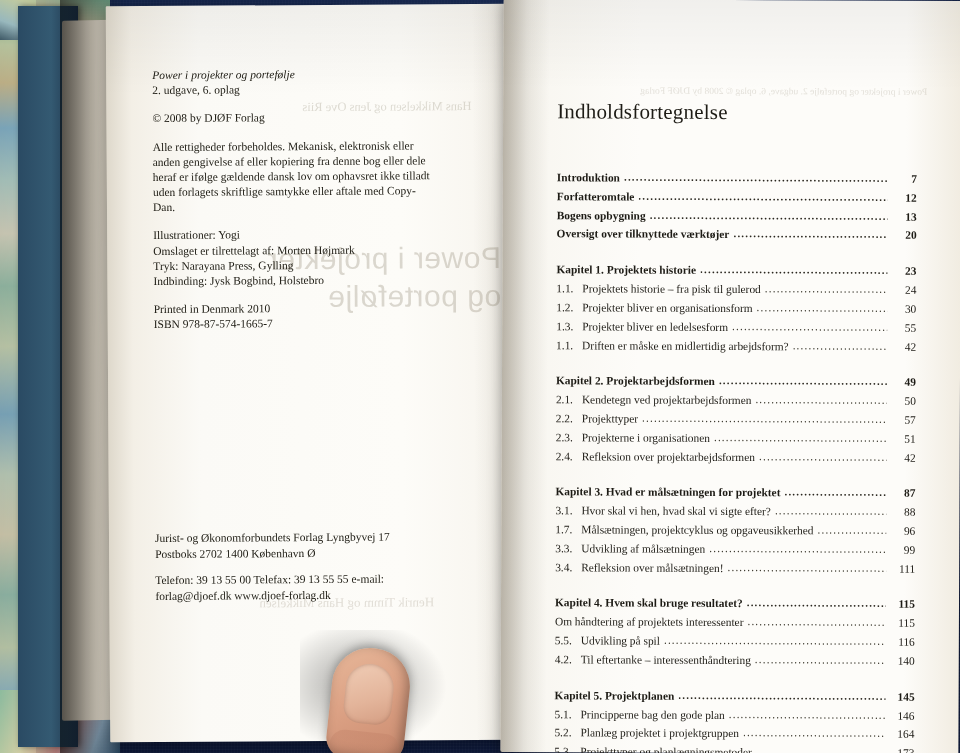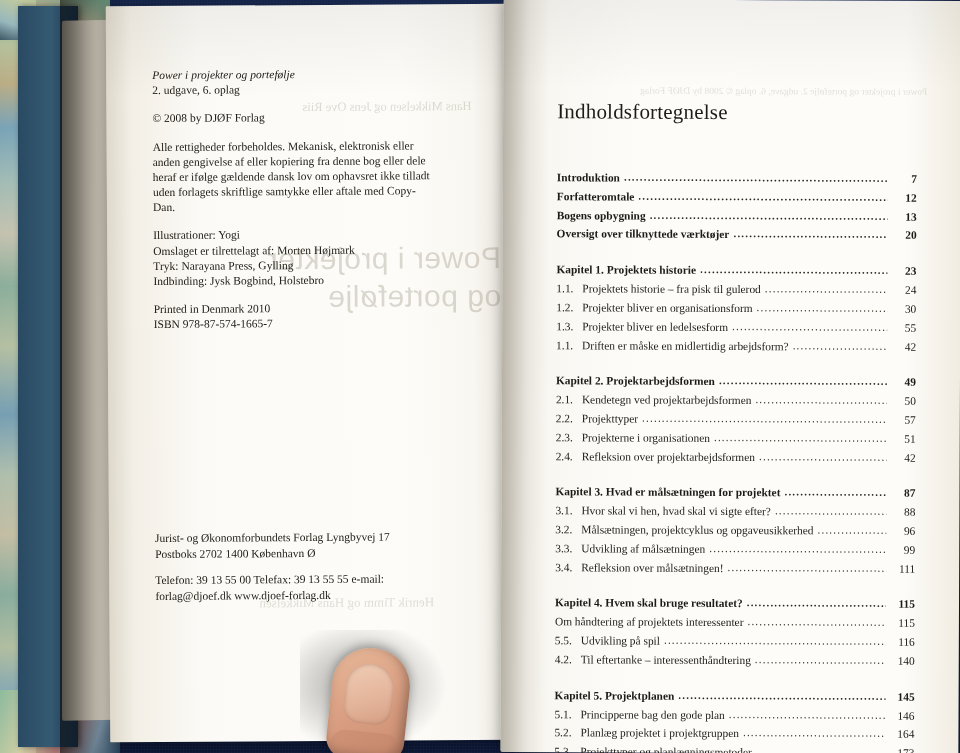--- a/index.html
+++ b/index.html
@@ -465,21 +465,21 @@
                 <span class="toc-dots"></span>
                 <span class="toc-page">87</span>
               </div>
               <div class="toc-row">
                 <span class="toc-num">3.1.</span>
                 <span class="toc-label">Hvor skal vi hen, hvad skal vi sigte efter?</span>
                 <span class="toc-dots"></span>
                 <span class="toc-page">88</span>
               </div>
               <div class="toc-row">
-                <span class="toc-num">3.2.</span>
+                <span class="toc-num">1.7.</span>
                 <span class="toc-label">Målsætningen, projektcyklus og opgaveusikkerhed</span>
                 <span class="toc-dots"></span>
                 <span class="toc-page">96</span>
               </div>
               <div class="toc-row">
                 <span class="toc-num">3.3.</span>
                 <span class="toc-label">Udvikling af målsætningen</span>
                 <span class="toc-dots"></span>
                 <span class="toc-page">99</span>
               </div>

